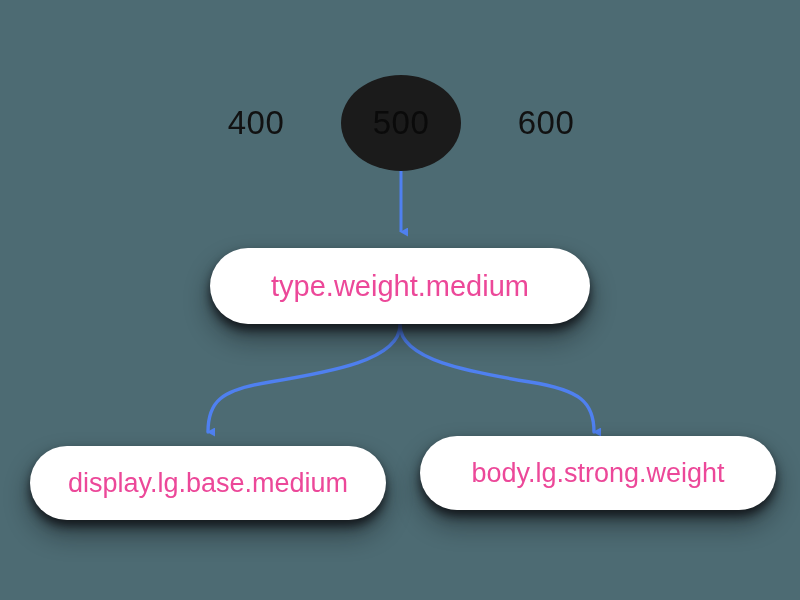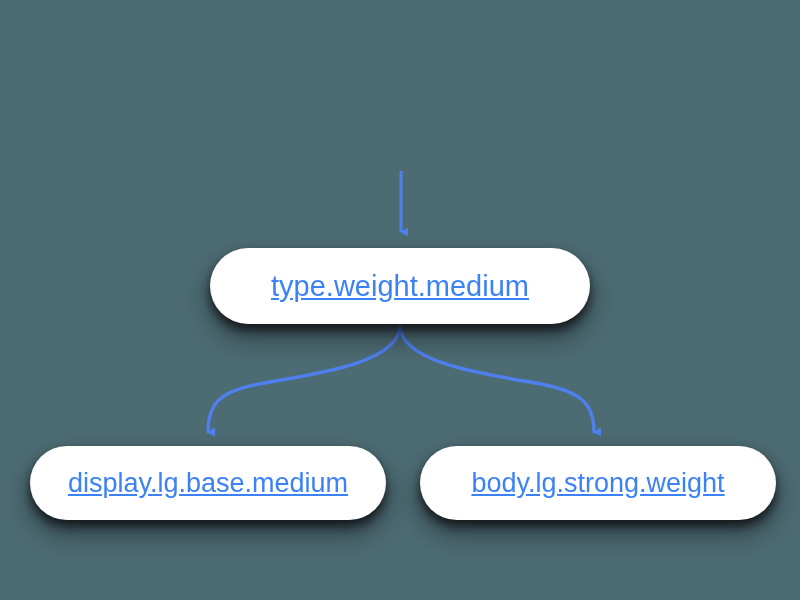--- a/index.html
+++ b/index.html
@@ -69,48 +69,47 @@
   }
 
   
   .node {
     position: absolute;
     background: #ffffff;
     border-radius: 40px;
     display: flex;
     align-items: center;
     justify-content: center;
-    color: #3b82f6;
+    color: #ec4899;
     white-space: nowrap;
     z-index: 2;
     box-shadow:
       0 6px 10px rgba(10,10,14,0.72),
       0 14px 26px rgba(10,10,14,0.46);
-    text-decoration: underline;
   }
 
   .node-parent {
     left: 210px;
     top: 248px;
     width: 380px;
     height: 76px;
     font-size: 29px;
   }
 
   .node-child-left {
     left: 30px;
     top: 446px;
     width: 356px;
     height: 74px;
     font-size: 27px;
   }
 
   .node-child-right {
     left: 420px;
-    top: 446px;
+    top: 436px;
     width: 356px;
     height: 74px;
     font-size: 27px;
   }
 </style>
 </head>
 <body style="background: rgb(77, 107, 115);">
 
 <div id="canvas">
 
@@ -121,20 +120,27 @@
       </marker>
     </defs>
 
     <path d="M401,171 L401,232" fill="none" stroke="#4f80f0" stroke-width="3" marker-end="url(#arrowhead)"></path>
 
     <path d="M400,325 C400,360 330,372 270,382 C220,390 208,402 208,432" fill="none" stroke="#4f80f0" stroke-width="3.4" stroke-linecap="round" marker-end="url(#arrowhead)"></path>
 
     <path d="M400,325 C400,360 470,372 530,382 C580,390 594,402 594,432" fill="none" stroke="#4f80f0" stroke-width="3.4" stroke-linecap="round" marker-end="url(#arrowhead)"></path>
   </svg>
 
+  <div class="scale-row">
+    <div class="scale-option opt-400">400</div>
+
+    <div class="scale-option opt-500 selected">500</div>
+
+    <div class="scale-option opt-600">600</div>
+  </div>
 
   <div class="node node-parent">type.weight.medium</div>
 
   <div class="node node-child-left">display.lg.base.medium</div>
 
   <div class="node node-child-right">body.lg.strong.weight</div>
 
 </div>
 
 </body></html>

